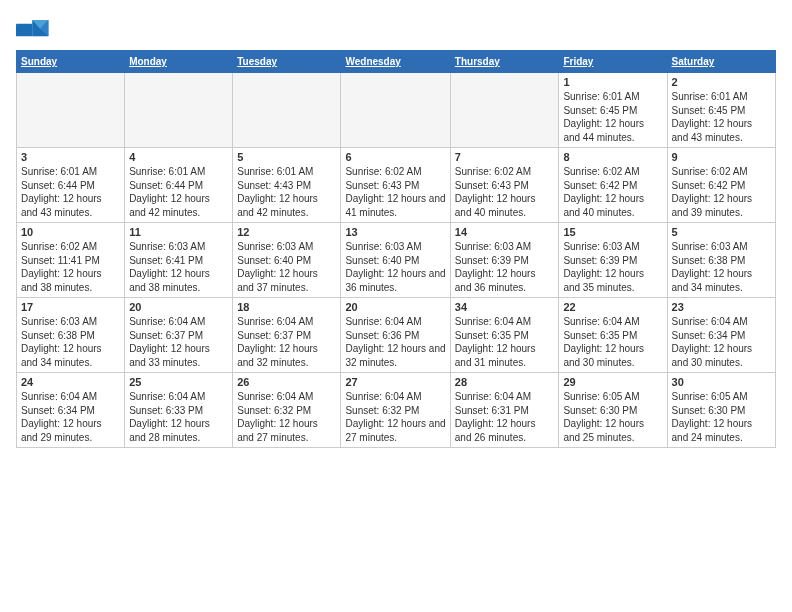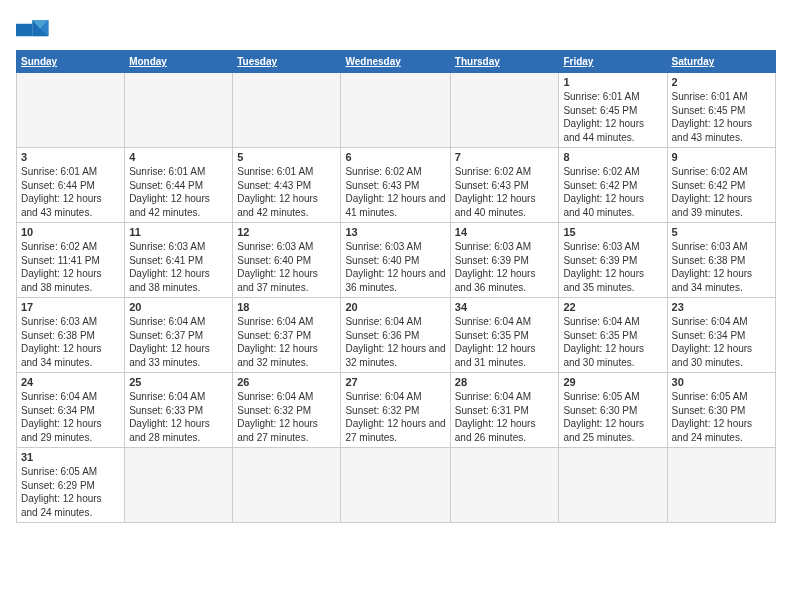--- a/index.html
+++ b/index.html
@@ -348,30 +348,15 @@
 and 25 minutes.</div>
           </td>
           <td>
             <span class="day-number">30</span>
             <div class="day-info">Sunrise: 6:05 AM
 Sunset: 6:30 PM
 Daylight: 12 hours
 and 24 minutes.</div>
           </td>
         </tr>
-        <tr>
-          <td class="last-row">
-            <span class="day-number">31</span>
-            <div class="day-info">Sunrise: 6:05 AM
-Sunset: 6:29 PM
-Daylight: 12 hours
-and 24 minutes.</div>
-          </td>
-          <td class="empty last-row"></td>
-          <td class="empty last-row"></td>
-          <td class="empty last-row"></td>
-          <td class="empty last-row"></td>
-          <td class="empty last-row"></td>
-          <td class="empty last-row"></td>
-        </tr>
       </tbody>
   </table>
 </div>
 
 </body></html>

